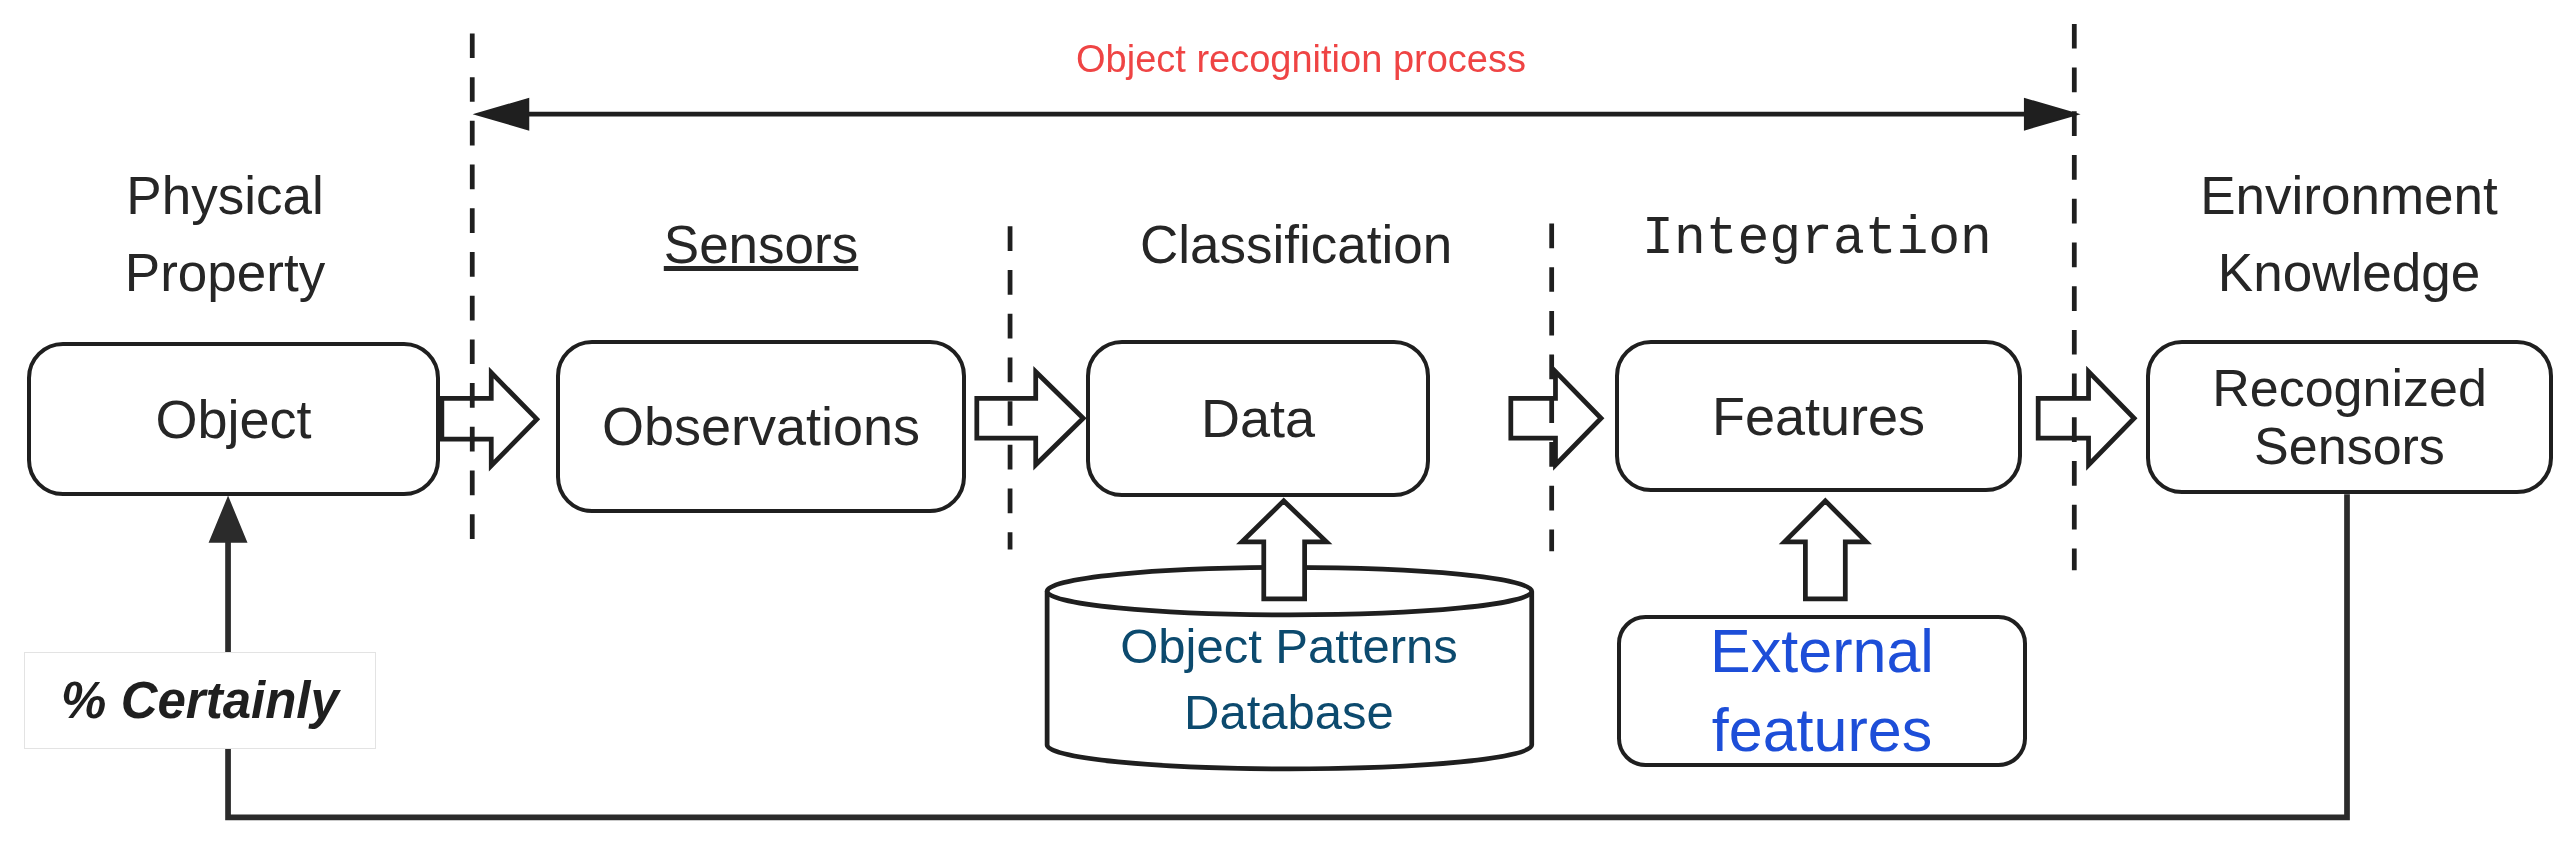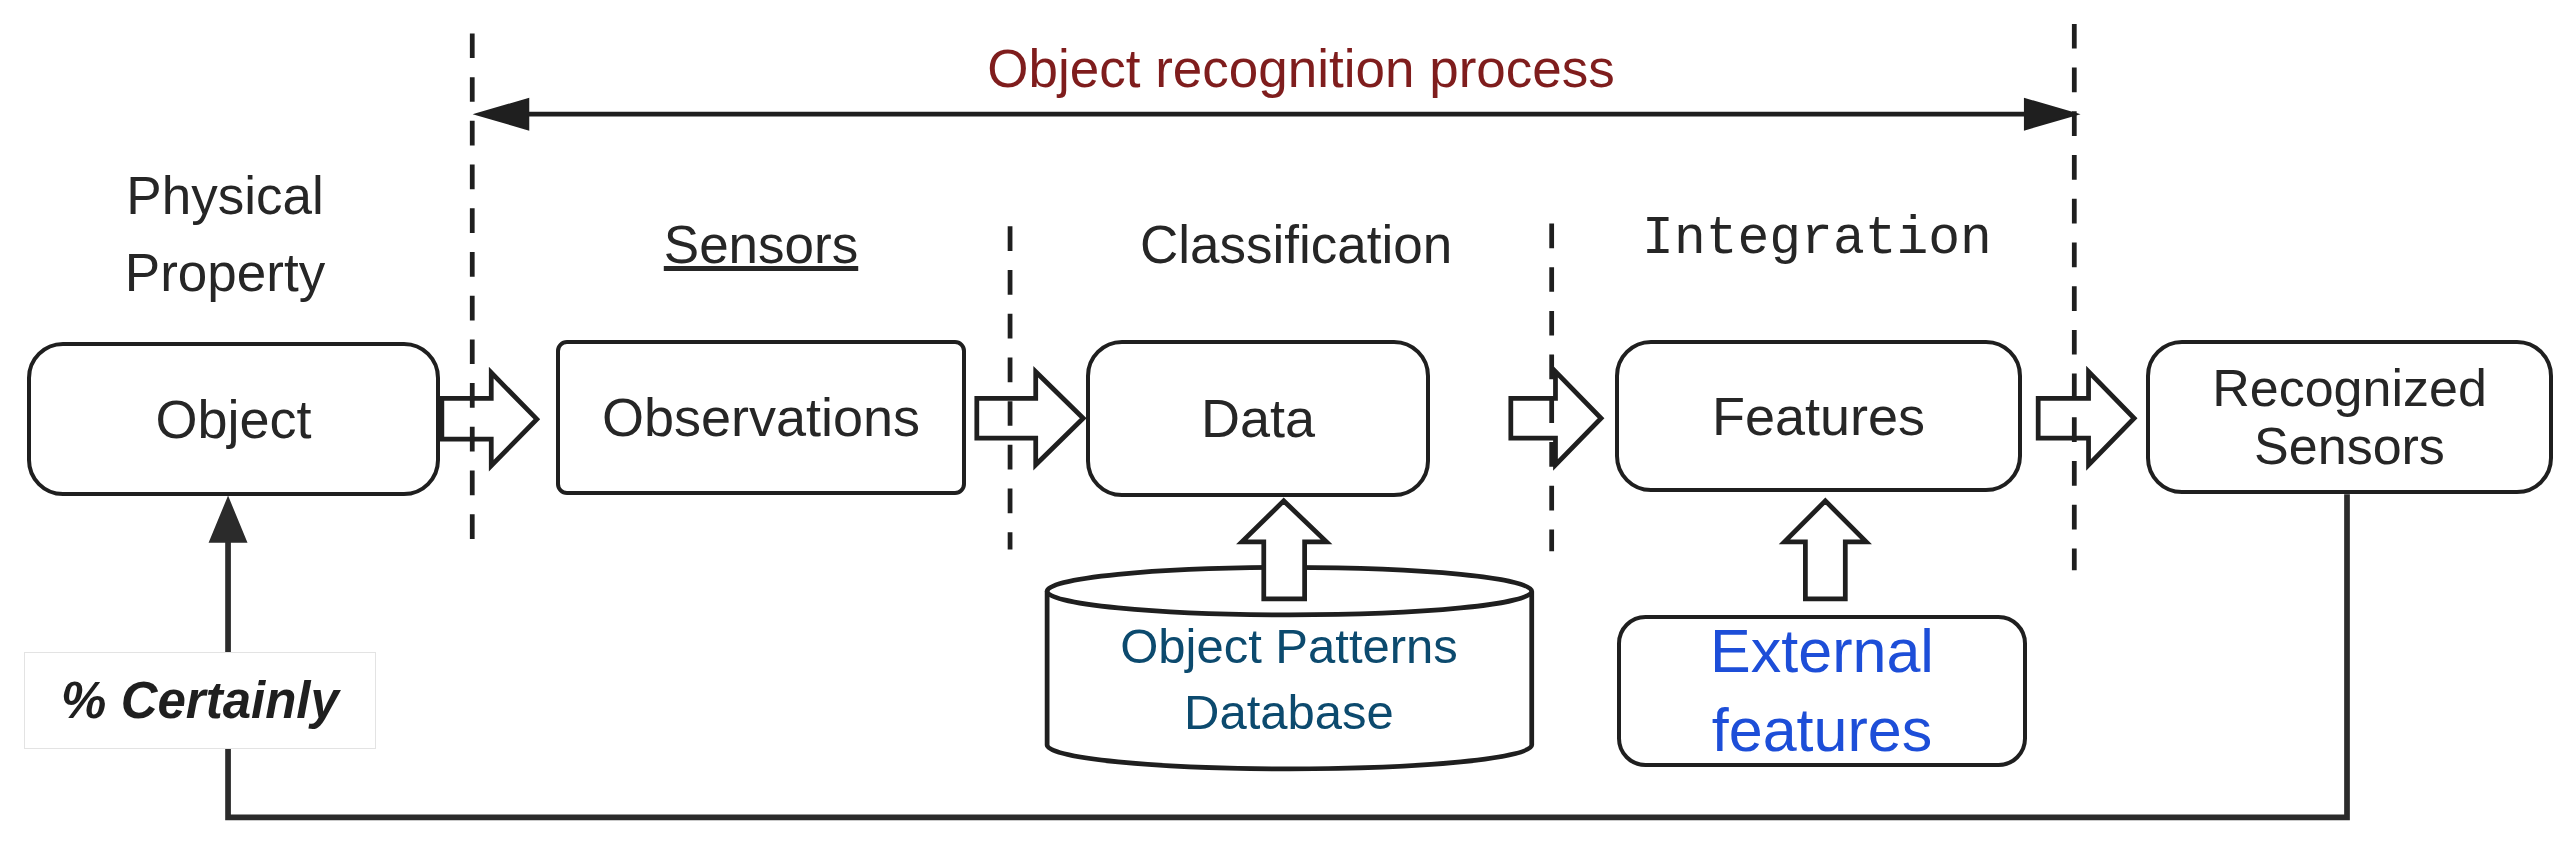--- a/index.html
+++ b/index.html
@@ -14,23 +14,23 @@
   }
   svg.layer {
     position: absolute;
     left: 0; top: 0;
     width: 2576px; height: 846px;
   }
   .title {
     position: absolute;
     left: 1301px; top: 38px;
     transform: translateX(-50%);
-    font-size: 53px;
+    font-size: 38px;
     white-space: nowrap;
-    color: #7f1d1d;
+    color: #ef4444;
   }
   .col-label {
     position: absolute;
     transform: translateX(-50%);
     text-align: center;
     white-space: pre-line;
     font-size: 53px;
     line-height: 1.45;
     color: #262626;
   }
@@ -130,23 +130,25 @@
     </g>
   </svg>
 
   <div class="title">Object recognition process</div>
 
   <div class="col-label" style="left:225px;  top:158px;">Physical
 Property</div>
   <div class="col-label" style="left:761px;  top:207px;text-decoration:underline;">Sensors</div>
   <div class="col-label" style="left:1296px; top:207px;">Classification</div>
   <div class="col-label" style="left:1817px; top:201px;font-family:Liberation Mono, monospace;">Integration</div>
+  <div class="col-label" style="left:2349px; top:158px;">Environment
+Knowledge</div>
 
   <div class="node" style="left:27px;   top:342px; width:413px; height:154px;">Object</div>
-  <div class="node" style="left:556px;  top:340px; width:410px; height:155px;border-radius:11px;">Observations</div>
+  <div class="node" style="left:556px;  top:340px; width:410px; height:173px;">Observations</div>
   <div class="node" style="left:1086px; top:340px; width:344px; height:157px;">Data</div>
   <div class="node" style="left:1615px; top:340px; width:407px; height:152px;">Features</div>
   <div class="node" style="left:2146px; top:340px; width:407px; height:154px; font-size:52px;">Recognized
 Sensors</div>
 
   <div class="cyl-text" style="left:1289px; top:613px;">Object Patterns
 Database</div>
 
   <div class="support-node" style="left:1617px; top:615px; width:410px; height:152px;">External
 features</div>

